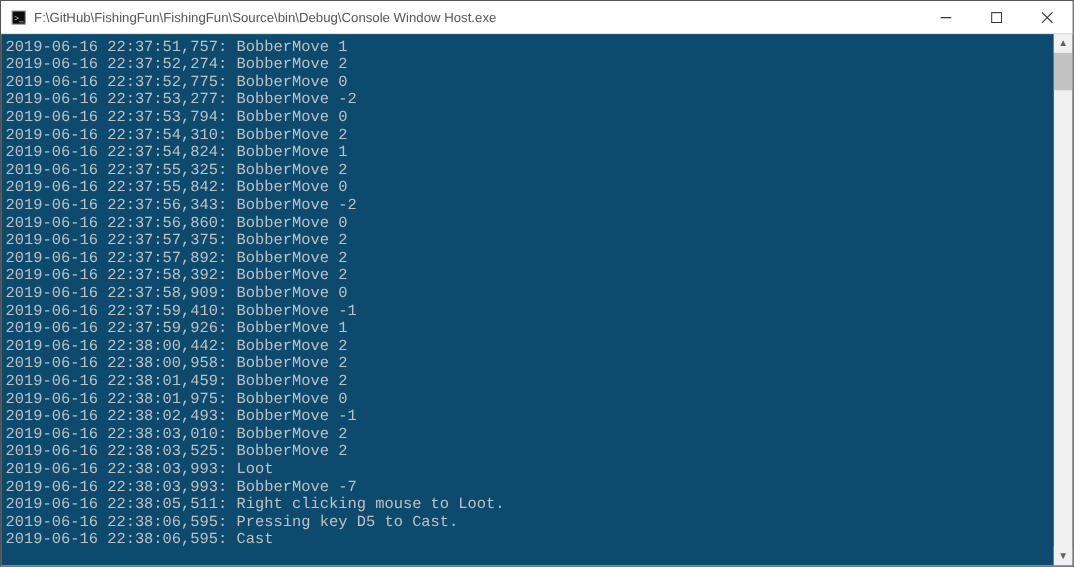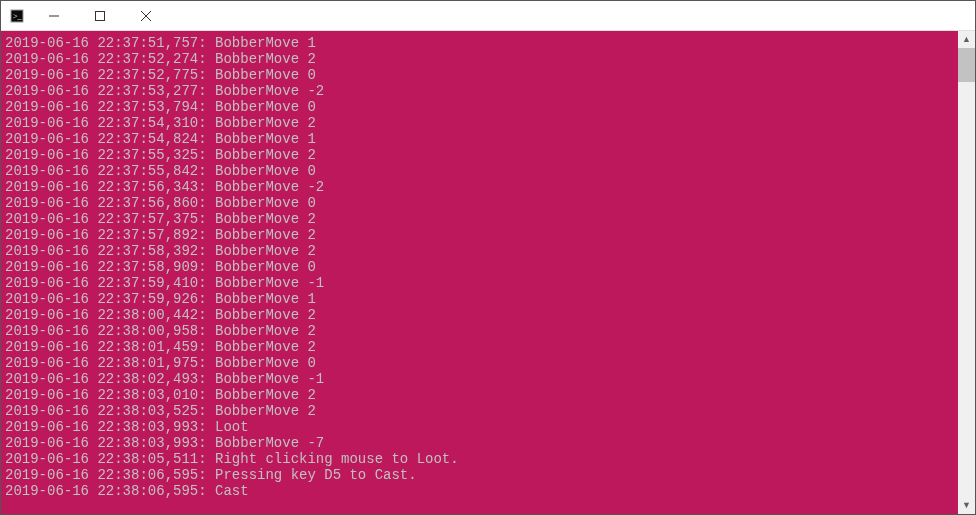--- a/index.html
+++ b/index.html
@@ -44,21 +44,21 @@
       align-items: center;
       justify-content: center;
       color: #333;
       font-size: 10px;
     }
     .win-btn svg { display: block; }
     .console {
       position: relative;
       width: 100%;
       height: calc(100% - 30px);
-      background: #be185d;
+      background: #0c4a6e;
       overflow: hidden;
     }
     .console-content {
       position: absolute;
       left: 0;
       top: 0;
       right: 17px;
       bottom: 0;
       padding: 4px 0 0 4px;
       font-family: Consolas, "Courier New", monospace;
@@ -101,20 +101,21 @@
 </head>
 <body>
 
 <div class="titlebar">
   <span class="app-icon">
     <svg width="14" height="14" viewBox="0 0 14 14">
       <rect x="1" y="1" width="12" height="12" fill="#0a0a0a" stroke="#9a9a9a" stroke-width="1"></rect>
       <text x="3" y="10" font-size="8" fill="#fff" font-family="Consolas">&gt;_</text>
     </svg>
   </span>
+  <span class="title-text">F:\GitHub\FishingFun\FishingFun\Source\bin\Debug\Console Window Host.exe</span>
   <div class="win-controls">
     <div class="win-btn">
       <svg width="10" height="10" viewBox="0 0 10 10">
           <line x1="0" y1="5" x2="10" y2="5" stroke="#333" stroke-width="1"></line>
         </svg>
     </div>
     <div class="win-btn">
       <svg width="10" height="10" viewBox="0 0 10 10">
           <rect x="0.5" y="0.5" width="9" height="9" fill="none" stroke="#333" stroke-width="1"></rect>
         </svg>

